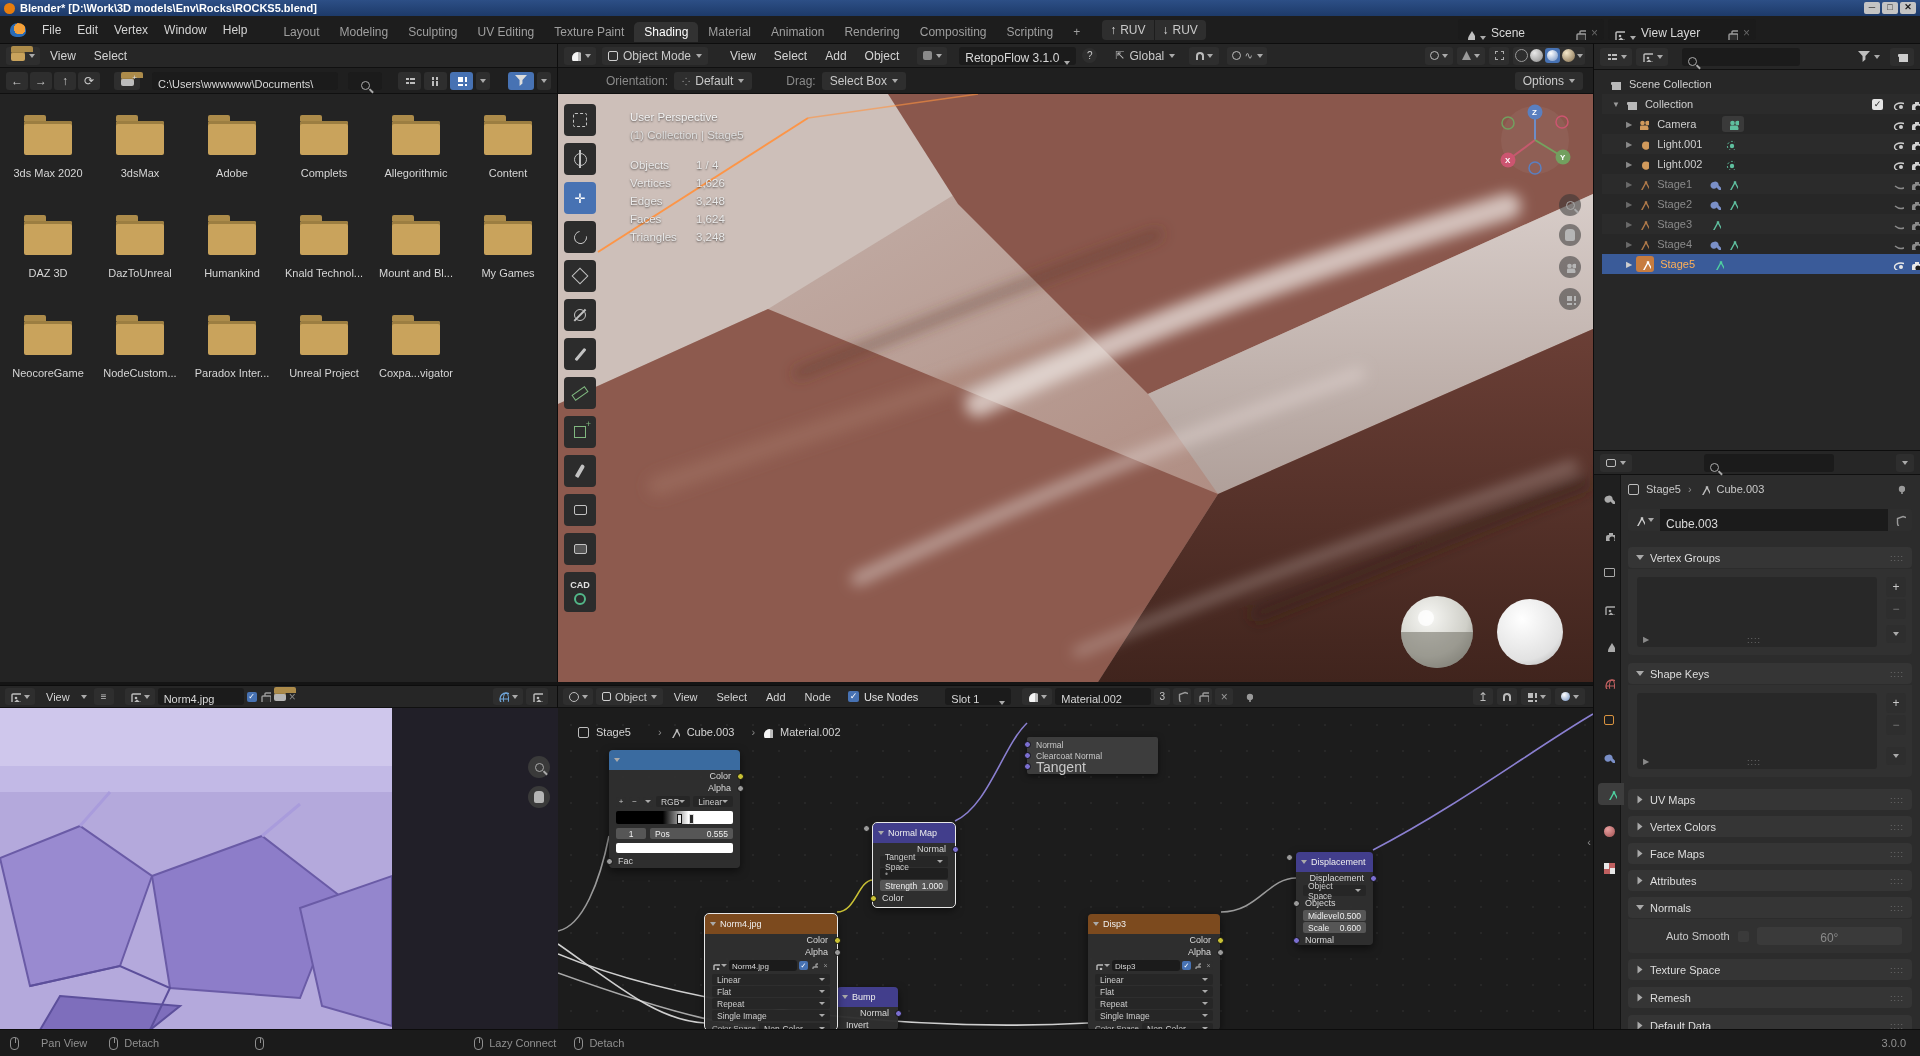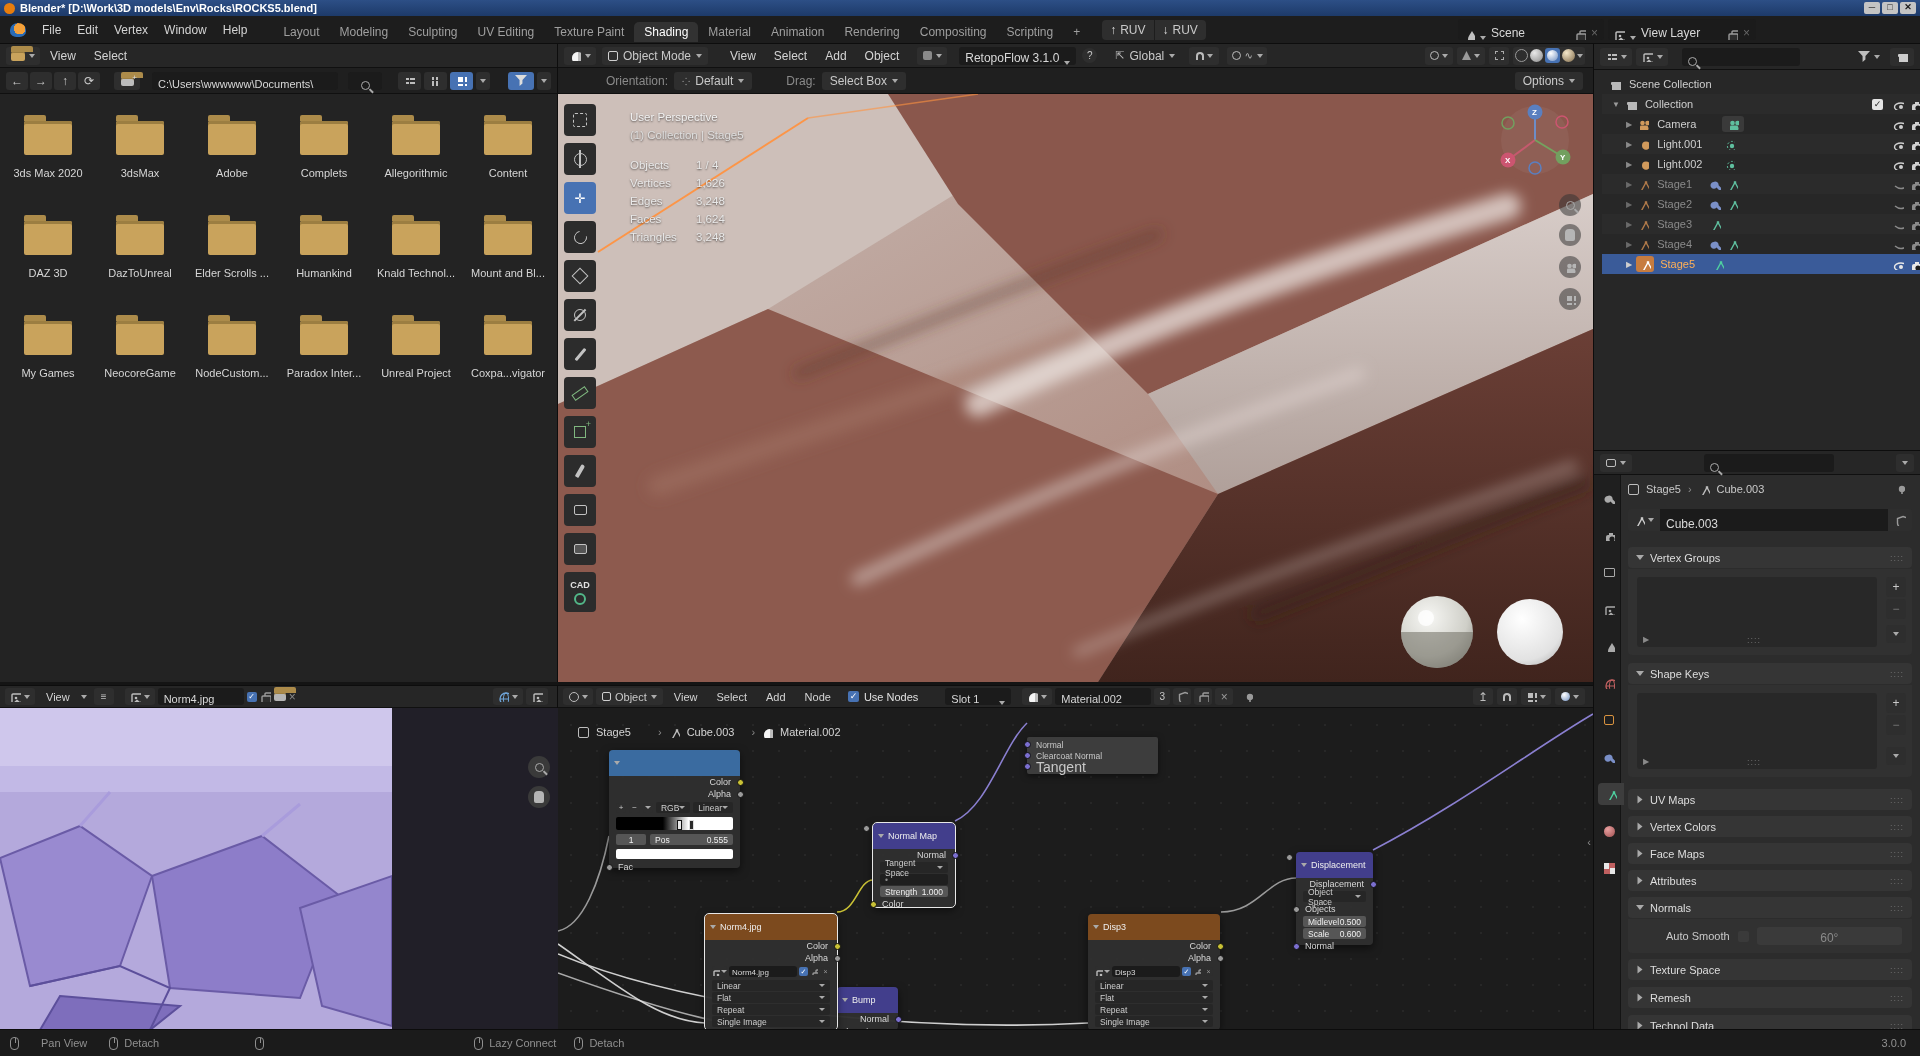--- a/index.html
+++ b/index.html
@@ -46,21 +46,21 @@
   .orow.alt{background:#2b2b2b}
   .orow.sel{background:#3a5b99}
   .dim{color:#8a8a8a}
   #properties{left:1593px;top:451px;width:327px;height:578px;background:#2c2c2c;border-left:1px solid #0d0d0d}
   .panel{position:absolute;left:34px;width:284px;background:#353535;border-radius:4px;height:21px;display:flex;align-items:center;padding:0 8px;gap:6px;color:#dedede;font-size:11px}
   .ptab{position:absolute;left:4px;width:22px;height:22px;display:flex;align-items:center;justify-content:center}
   
   #nodeeditor{left:558px;top:685px;width:1035px;height:344px;background:#1c1c1c;background-image:radial-gradient(#272727 1px,transparent 1px);background-size:26px 26px;overflow:hidden;border-top:1px solid #0d0d0d}
   .node{position:absolute;background:rgba(47,47,47,.97);border-radius:4px;box-shadow:0 3px 8px rgba(0,0,0,.55);font-size:9px;color:#d8d8d8}
   .node.selw{outline:1px solid #e8e8e8}
-  .nhead{height:26px;border-radius:4px 4px 0 0;display:flex;align-items:center;padding:0 5px;gap:4px;color:#eee;font-size:9px}
+  .nhead{height:20px;border-radius:4px 4px 0 0;display:flex;align-items:center;padding:0 5px;gap:4px;color:#eee;font-size:9px}
   .nrow{position:relative;height:12px;display:flex;align-items:center;padding:0 9px;font-size:9px}
   .nrow.out{justify-content:flex-end}
   .ndd{margin:1px 7px;background:#262626;border-radius:2px;height:11px;display:flex;align-items:center;padding:0 5px;font-size:8.5px;color:#cfcfcf;justify-content:space-between}
   .nsl{margin:1px 7px;background:#565656;border-radius:2px;height:11px;display:flex;align-items:center;padding:0 5px;font-size:8.5px;color:#f0f0f0;justify-content:space-between}
   .dot{width:7px;height:7px;border-radius:50%;border:1px solid #101010;position:absolute;top:2.5px}
   .dot.l{left:-3.5px}.dot.r{right:-3.5px}
   .sy{background:#c9c135}.sg{background:#9a9a9a}.sp{background:#7b6fd0}
   
   #imageeditor{left:0;top:685px;width:558px;height:344px;background:#26252b;border-top:1px solid #0d0d0d;border-right:1px solid #0d0d0d}
   
@@ -301,24 +301,20 @@
         <div class="folder"></div>
         <div class="flabel">Content</div>
       </div>
     <div class="fcell">
         <div class="folder"></div>
         <div class="flabel">DAZ 3D</div>
       </div>
     <div class="fcell">
         <div class="folder"></div>
         <div class="flabel">DazToUnreal</div>
-      </div>
-    <div class="fcell">
-        <div class="folder"></div>
-        <div class="flabel">Elder Scrolls ...</div>
       </div>
     <div class="fcell">
         <div class="folder"></div>
         <div class="flabel">Humankind</div>
       </div>
     <div class="fcell">
         <div class="folder"></div>
         <div class="flabel">Knald Technol...</div>
       </div>
     <div class="fcell">
@@ -955,21 +951,21 @@
       <span>Texture Space</span>
       <span class="grip" style="margin-left:auto">::::</span>
     </div>
   <div class="panel" style="top:536px">
       <span class="caret lg" style="transform:rotate(-90deg)"></span>
       <span>Remesh</span>
       <span class="grip" style="margin-left:auto">::::</span>
     </div>
   <div class="panel" style="top:564px">
       <span class="caret lg" style="transform:rotate(-90deg)"></span>
-      <span>Technol Data</span>
+      <span>Default Data</span>
       <span class="grip" style="margin-left:auto">::::</span>
     </div>
 </div>
 
 <div class="abs" id="imageeditor">
   <div class="edhead" style="height:22px;padding:0 5px;gap:3px">
     <div class="btn" style="width:30px;height:17px;gap:3px">
         <svg class="ic s" style="color:#bdbdbd">
           <use href="#i-img"></use>
         </svg>

